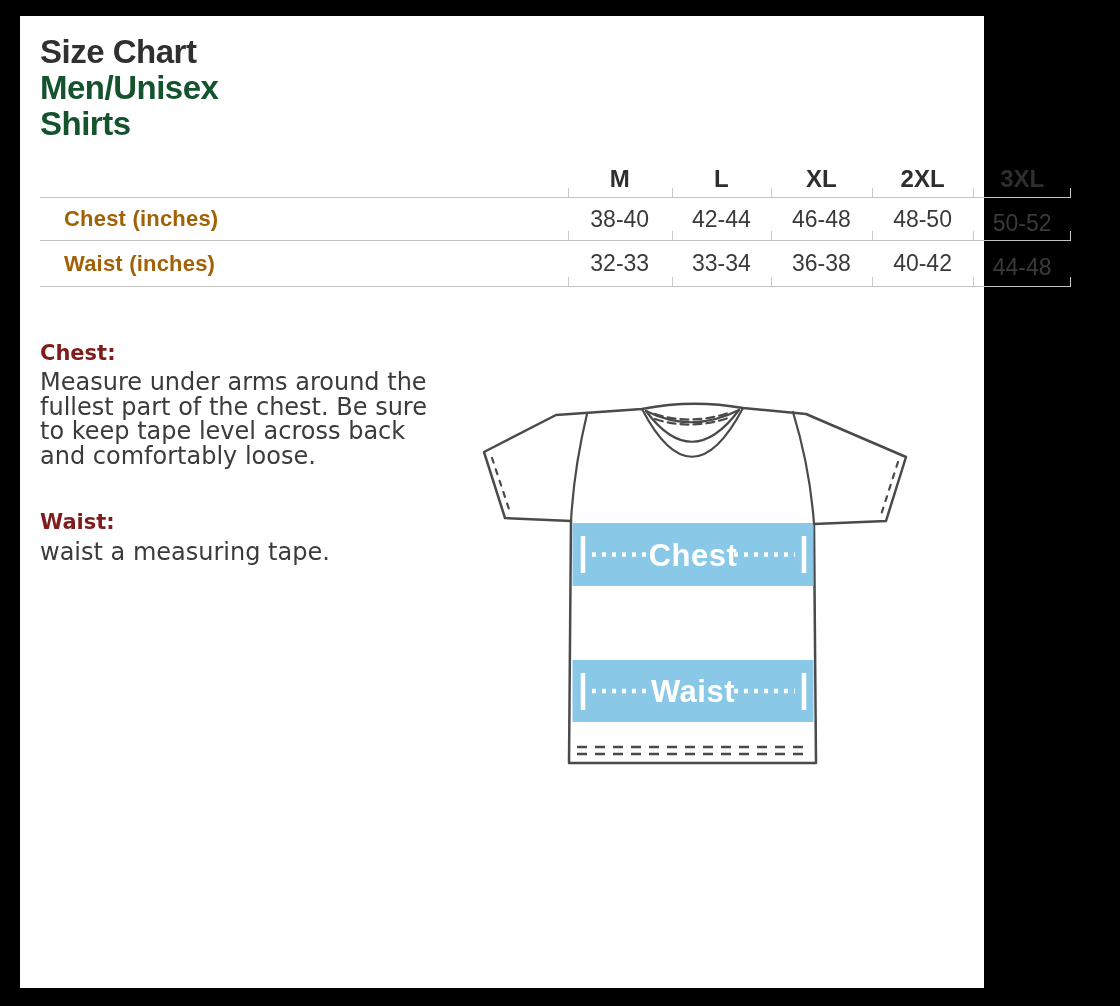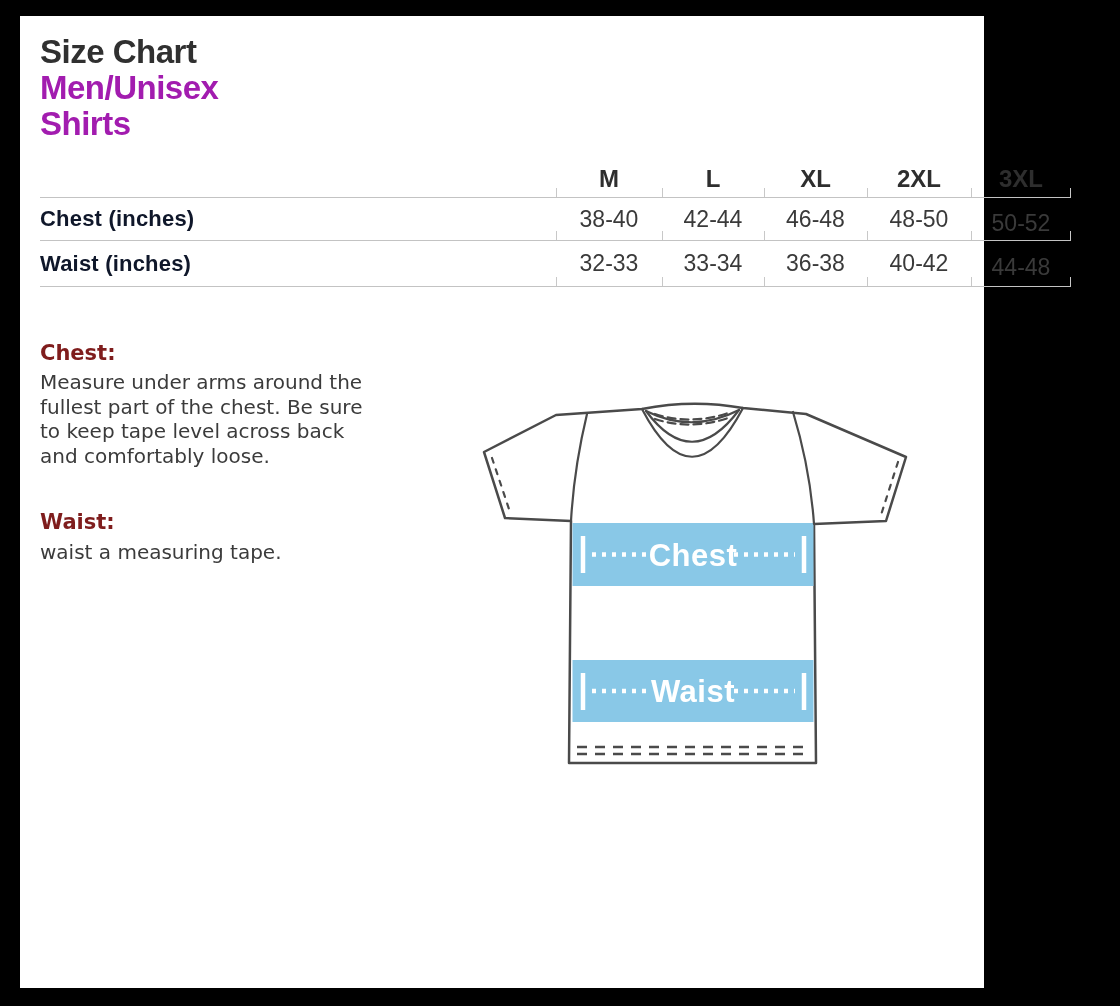--- a/index.html
+++ b/index.html
@@ -14,32 +14,32 @@
     position:absolute;left:20px;top:16px;width:964px;height:972px;
     background:#ffffff;
   }
 
   
   .title-block{
     position:absolute;left:20px;top:18px;
     font-weight:bold;font-size:33px;line-height:36px;letter-spacing:-0.5px;
   }
   .title-block .main-title{color:#303030;margin:0;font-size:33px;line-height:36px;}
-  .title-block .sub{color:#a21caf;}
+  .title-block .sub{color:#14532d;}
 
   
   .size-table{position:absolute;left:20px;top:149px;width:1031px;}
   .trow{display:flex;border-bottom:1px solid #c3c3c3;}
   .trow.header{height:32px;}
   .trow.r1{height:42px;}
   .trow.r2{height:45px;}
   .cell{box-sizing:border-box;}
   .cell.label{
     width:516px;display:flex;align-items:center;
-    font-weight:bold;font-size:22px;color:#0f172a;letter-spacing:0.2px;
+    font-weight:bold;font-size:22px;color:#a16207;letter-spacing:0.2px;margin-left:24px;
   }
   .cell.val{
     position:relative;display:flex;align-items:center;justify-content:center;
     font-size:23px;color:#3a3a3a;
   }
   .trow.header .cell.val{
     align-items:flex-end;padding-bottom:4px;
     font-weight:bold;font-size:24px;color:#2e2e2e;
   }
   .cell.val:nth-child(2){width:106px;}
@@ -56,21 +56,21 @@
 
   
   .instr-h{
     position:absolute;left:20px;
     font-family:"DejaVu Sans", sans-serif;font-weight:bold;
     font-size:21px;color:#7f1d1d;
   }
   .instr-p{
     position:absolute;left:20px;
     font-family:"DejaVu Sans", sans-serif;
-    font-size:20px;line-height:24.5px;color:#3b3b3b;
+    font-size:24px;line-height:24.5px;color:#3b3b3b;
   }
   #chest-heading{top:325px;}
   #chest-para{top:354px;}
   #waist-heading{top:494px;}
   #waist-para{top:524px;}
 
   
   .tshirt-svg{position:absolute;left:420px;top:364px;width:500px;height:420px;}
   .tshirt-svg .ol{stroke:#4a4a4a;fill:none;stroke-width:2.2;stroke-linecap:round;}
   .tshirt-svg text{

